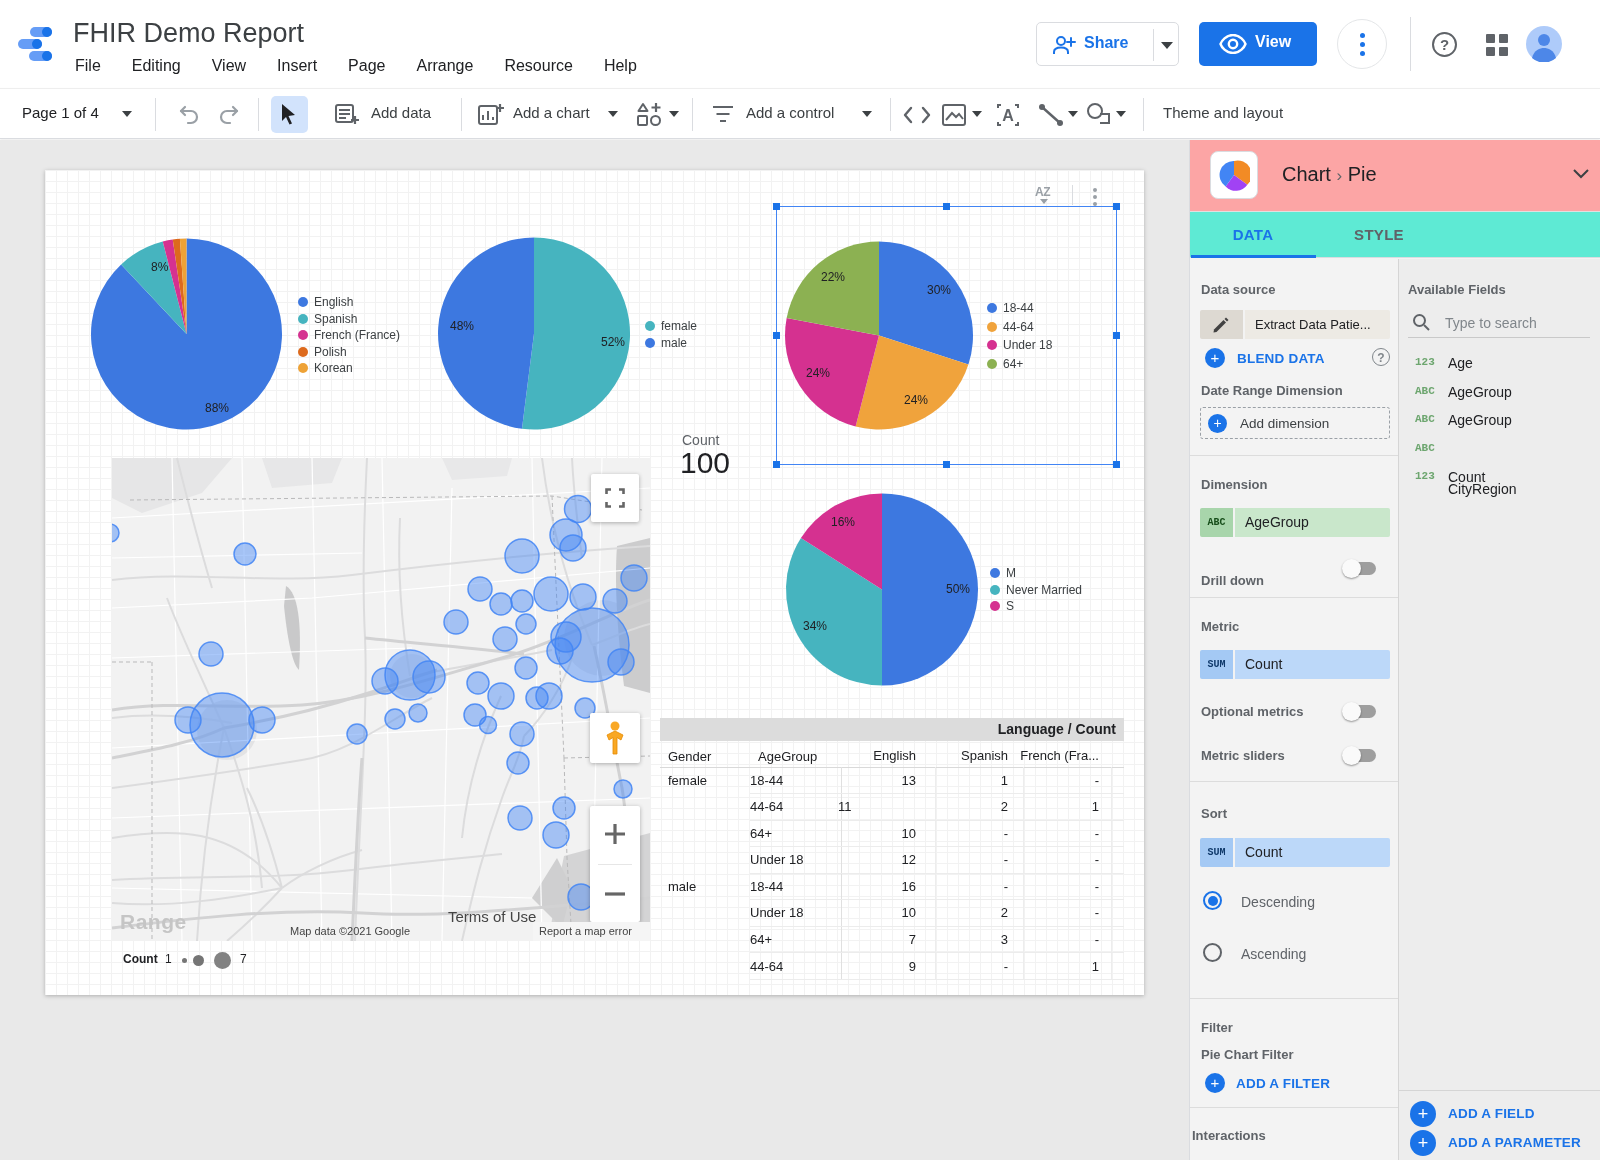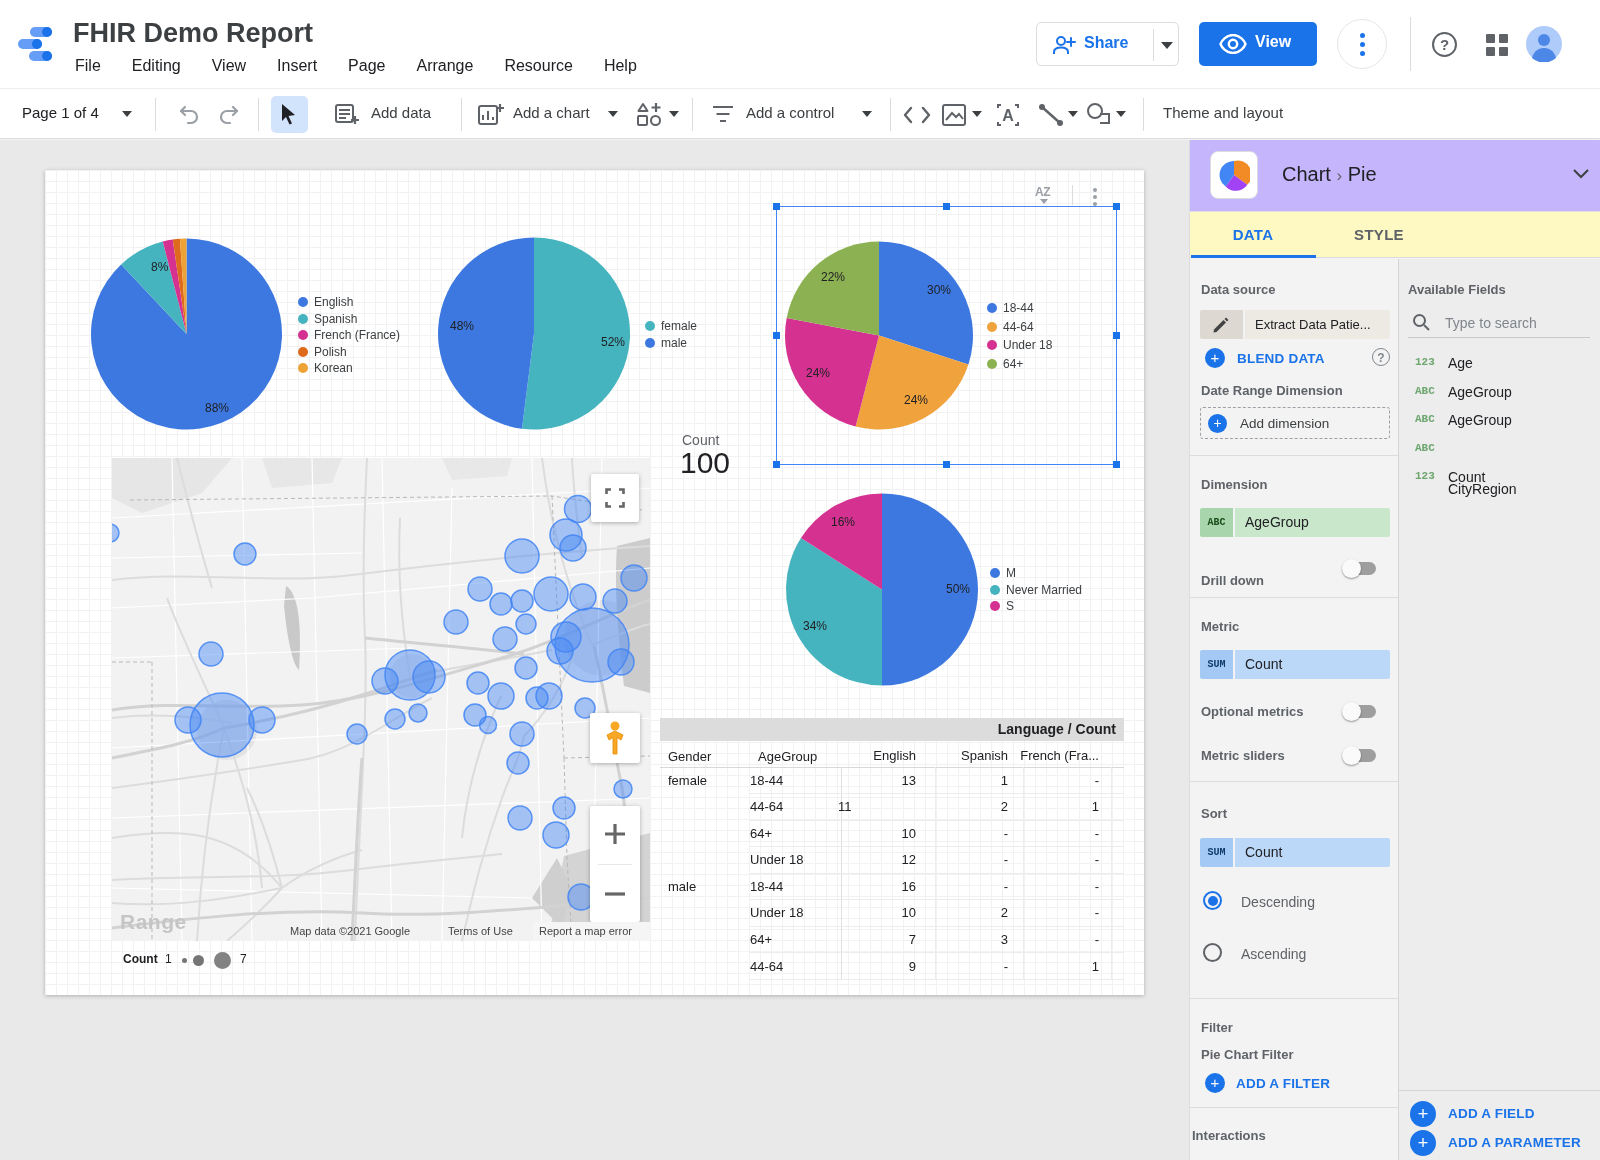--- a/index.html
+++ b/index.html
@@ -36,21 +36,21 @@
 <body>
 <div class="topbar" id="topbar">
   <svg class="abs" style="left:16px;top:24px" width="40" height="40" viewBox="0 0 40 40">
     <rect x="14" y="3" width="22" height="10" rx="5" fill="#669df6"></rect>
     <circle cx="31" cy="8" r="5" fill="#1a73e8"></circle>
     <rect x="2" y="15" width="24" height="10" rx="5" fill="#669df6"></rect>
     <circle cx="21" cy="20" r="5" fill="#1a73e8"></circle>
     <rect x="13" y="27" width="23" height="10" rx="5" fill="#669df6"></rect>
     <circle cx="31" cy="32" r="5" fill="#1a73e8"></circle>
   </svg>
-  <div class="abs" style="left:73px;top:18px;font-size:27px;color:#3c4043;font-weight:bold;">FHIR Demo Report</div>
+  <div class="abs" style="left:73px;top:18px;font-size:27px;color:#3c4043;">FHIR Demo Report</div>
   <div class="abs" style="left:75px;top:57px;">
     <span class="menuitem">File</span><span class="menuitem">Editing</span><span class="menuitem">View</span><span class="menuitem">Insert</span><span class="menuitem">Page</span><span class="menuitem">Arrange</span><span class="menuitem">Resource</span><span class="menuitem">Help</span>
   </div>
 
   <div class="abs" style="left:1036px;top:22px;width:143px;height:44px;border:1px solid #dadce0;border-radius:5px;">
     <svg class="abs" style="left:14px;top:10px" width="26" height="24" viewBox="0 0 26 24" fill="none" stroke="#1a73e8" stroke-width="2">
       <circle cx="10" cy="8" r="4"></circle>
       <path d="M3 21 v-2 c0-3 3.2-4.5 7-4.5 s7 1.5 7 4.5 v2" fill="none"></path>
       <path d="M20 5 v8 M16 9 h8" stroke-linecap="round"></path>
     </svg>
@@ -366,21 +366,21 @@
           </svg>
         <div class="abs" style="left:8px;top:58px;width:34px;height:1px;background:#e6e6e6;"></div>
         <svg class="abs" style="left:13px;top:76px" width="24" height="24" viewBox="0 0 24 24" stroke="#666" stroke-width="3.2">
             <path d="M2 12 H22"></path>
           </svg>
       </div>
       <div class="abs" style="left:10px;top:618px;"></div>
       <div class="abs" style="left:8px;top:452px;font-size:21px;font-weight:bold;color:#c5c5c5;letter-spacing:0.5px;">Range</div>
       <div class="abs" style="left:421px;top:464px;width:117px;height:19px;background:#f5f5f5;"></div>
       <div class="abs" style="left:178px;top:467px;font-size:11px;color:#444;">Map data ©2021 Google</div>
-      <div class="abs" style="left:336px;top:467px;font-size:11px;color:#444;text-align:center;">Terms of Use</div>
+      <div class="abs" style="left:336px;top:450px;font-size:15px;color:#444;text-align:center;">Terms of Use</div>
       <div class="abs" style="left:427px;top:467px;font-size:11px;color:#444;">Report a map error</div>
     </div>
 
     <div class="abs" style="left:78px;top:782px;height:16px;font-size:12px;color:#202124;">
       <span style="font-weight:bold;">Count</span>
       <span class="abs" style="left:42px;top:0;">1</span>
       <span class="abs" style="left:59px;top:6px;width:5px;height:5px;border-radius:50%;background:#757575;"></span>
       <span class="abs" style="left:70px;top:3px;width:11px;height:11px;border-radius:50%;background:#757575;"></span>
       <span class="abs" style="left:91px;top:0px;width:17px;height:17px;border-radius:50%;background:#828282;"></span>
       <span class="abs" style="left:117px;top:0;">7</span>
@@ -474,34 +474,34 @@
     <div class="abs" style="left:942.5px;top:320.5px;width:7px;height:7px;background:#1a73e8;"></div>
     <div class="abs" style="left:1112.5px;top:320.5px;width:7px;height:7px;background:#1a73e8;"></div>
     <div class="abs" style="left:1035px;top:45px;font-size:12px;font-weight:bold;color:#9aa0a6;letter-spacing:-0.5px;">AZ</div>
     <div class="abs" style="left:1040px;top:59px;width:0;height:0;border-left:4px solid transparent;border-right:4px solid transparent;border-top:5px solid #9aa0a6;"></div>
     <div class="abs" style="left:1072px;top:45px;width:1px;height:20px;background:#dadce0;"></div>
     <div class="abs" style="left:1093px;top:48px;width:4px;height:4px;border-radius:50%;background:#9aa0a6;"></div>
     <div class="abs" style="left:1093px;top:55px;width:4px;height:4px;border-radius:50%;background:#9aa0a6;"></div>
     <div class="abs" style="left:1093px;top:62px;width:4px;height:4px;border-radius:50%;background:#9aa0a6;"></div>
   </div>
   <div class="panel" id="panel">
-    <div class="abs" style="left:0;top:0;width:410px;height:72px;background:#c4b5fd;border-bottom:1px solid #e0e0e0;text-align:right;">
+    <div class="abs" style="left:0;top:0;width:410px;height:72px;background:#fca5a5;border-bottom:1px solid #e0e0e0;text-align:right;">
       <div class="abs" style="left:20px;top:11px;width:48px;height:48px;border:1px solid #dadce0;border-radius:8px;background:#fff;">
         <svg class="abs" style="left:7px;top:7px" width="32" height="32" viewBox="0 0 32 32">
           <path d="M16,16 L16,2 A14,14 0 0 1 29.3,25.7 Z" fill="#f28b25"></path>
           <path d="M16,16 L29.3,25.7 A14,14 0 0 1 7.6,27.5 Z" fill="#a142f4"></path>
           <path d="M16,16 L7.6,27.5 A14,14 0 0 1 16,2 Z" fill="#4285f4"></path>
         </svg>
       </div>
       <div class="abs" style="left:92px;top:23px;font-size:20px;color:#202124;">Chart <span style="color:#5f6368;font-size:17px;">›</span> Pie</div>
       <svg class="abs" style="left:383px;top:29px" width="16" height="10" viewBox="0 0 16 10" fill="none" stroke="#3c4043" stroke-width="2">
           <path d="M1,1 L8,8 L15,1"></path>
         </svg>
     </div>
-    <div class="abs" style="left:0;top:72px;width:410px;height:46px;background:#fef9c3;border-bottom:1px solid #dadce0;">
+    <div class="abs" style="left:0;top:72px;width:410px;height:46px;background:#5eead4;border-bottom:1px solid #dadce0;">
       <div class="abs" style="left:0;top:0;width:126px;text-align:center;line-height:46px;font-size:15px;font-weight:bold;color:#1a73e8;letter-spacing:0.3px;">DATA</div>
       <div class="abs" style="left:126px;top:0;width:126px;text-align:center;line-height:46px;font-size:15px;font-weight:bold;color:#5f6368;letter-spacing:0.3px;">STYLE</div>
       <div class="abs" style="left:1px;top:43px;width:125px;height:3px;background:#1a73e8;"></div>
     </div>
     <div class="abs" style="left:0;top:119px;width:208px;height:901px;background:#f3f3f3;" id="lcol">
       <div class="abs seclabel" style="left:11px;top:23px;">Data source</div>
       <div class="abs" style="left:10px;top:51px;width:43px;height:29px;background:#ddd9d2;border-radius:2px 0 0 2px;">
         <svg class="abs" style="left:13px;top:7px" width="16" height="16" viewBox="0 0 16 16" fill="#424242">
           <path d="M1 12.5 L10.5 3 L13 5.5 L3.5 15 L0.5 15.5 Z"></path>
             <path d="M11.5 2 L13 0.5 L15.5 3 L14 4.5 Z"></path>

